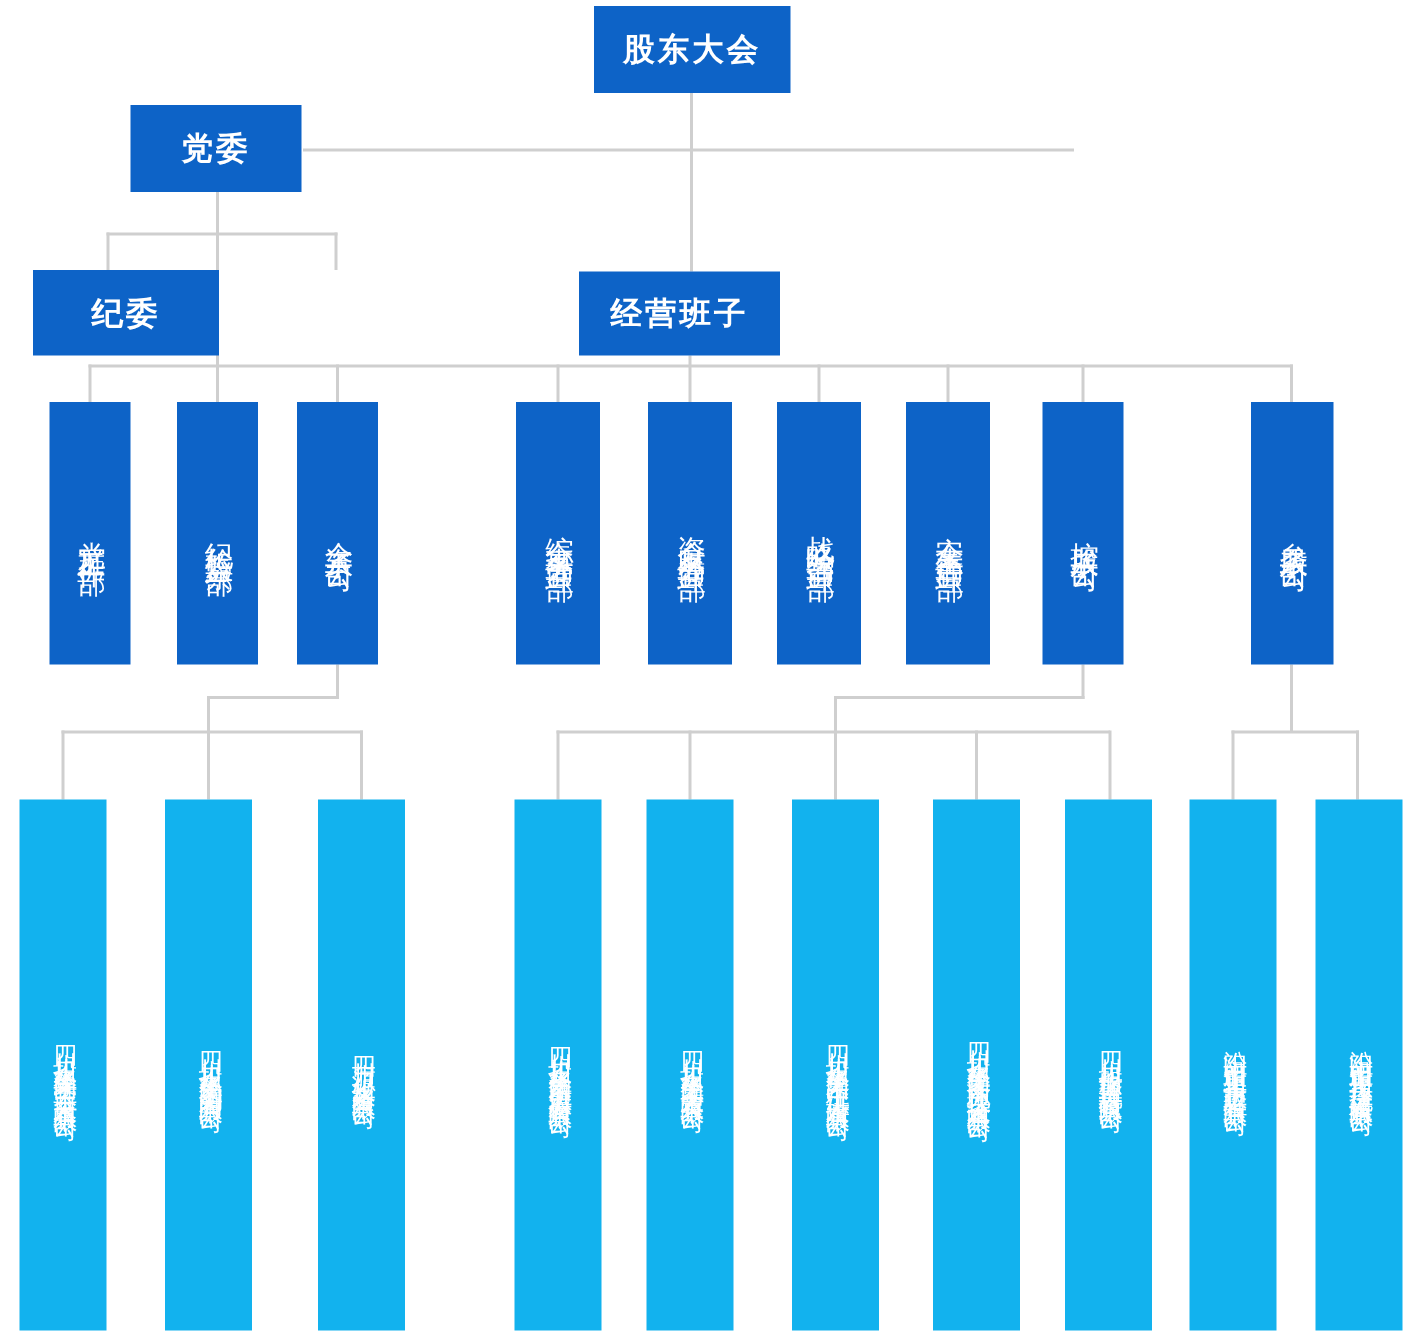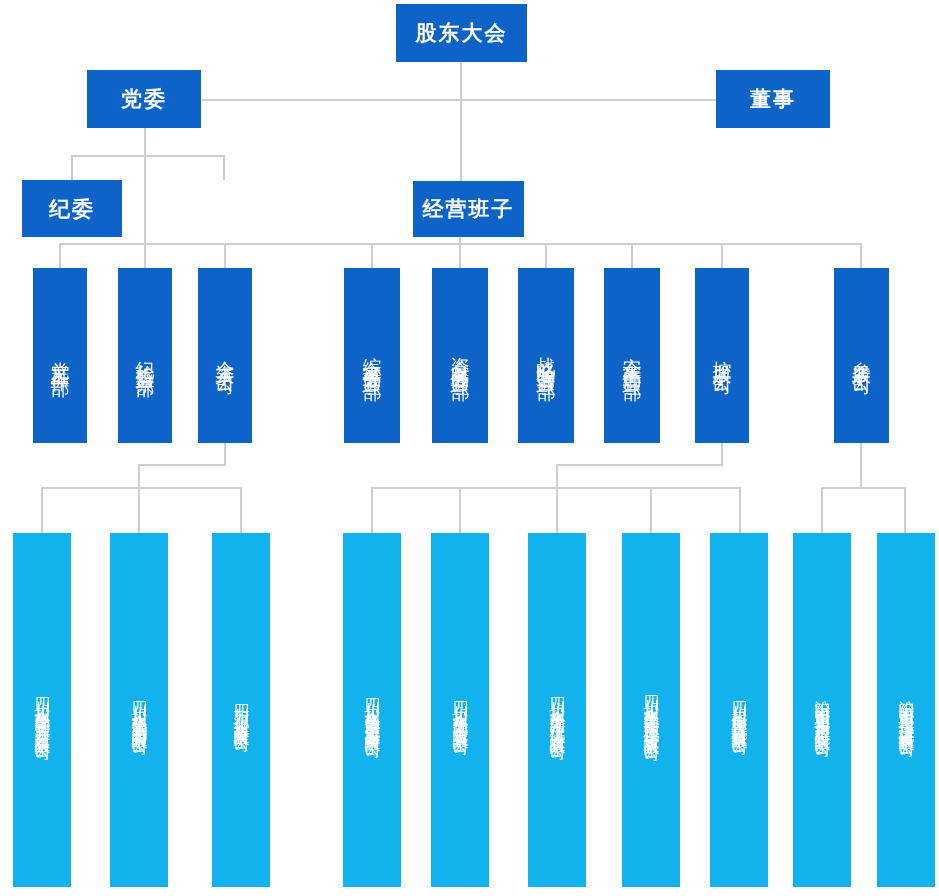--- a/index.html
+++ b/index.html
@@ -66,24 +66,23 @@
   <div class="ln" style="left:739px;top:487px;width:2px;height:46px"></div>
 
   <div class="ln" style="left:860px;top:443px;width:2px;height:45px"></div>
   <div class="ln" style="left:821px;top:487px;width:85px;height:2px"></div>
   <div class="ln" style="left:821px;top:487px;width:2px;height:46px"></div>
   <div class="ln" style="left:904px;top:487px;width:2px;height:46px"></div>
 
   <div class="node hnode" style="left:396px;top:4px;width:131px;height:58px">股东大会</div>
 
   <div class="node hnode" style="left:87px;top:70px;width:114px;height:58px">党委</div>
-  <div class="node hnode" style="left:716px;top:70px;width:114px;height:58px">董事</div>
 
-  <div class="node hnode" style="left:22px;top:180px;width:100px;height:57px">纪委</div>
-  <div class="node hnode" style="left:413px;top:181px;width:111px;height:56px">经营班子</div>
+  <div class="node hnode" style="left:22px;top:180px;width:124px;height:57px">纪委</div>
+  <div class="node hnode" style="left:386px;top:181px;width:134px;height:56px">经营班子</div>
 
   <div class="node vnode" style="left:33px;top:268px;width:54px;height:175px">
     <span class="vt">党群工作部</span>
   </div>
   <div class="node vnode" style="left:118px;top:268px;width:54px;height:175px">
     <span class="vt">纪检监察部</span>
   </div>
   <div class="node vnode" style="left:198px;top:268px;width:54px;height:175px">
     <span class="vt">全资子公司</span>
   </div>

